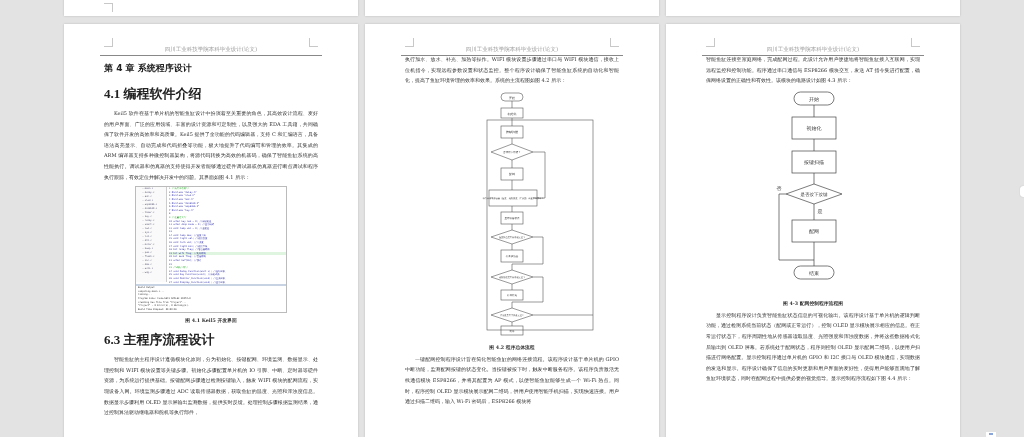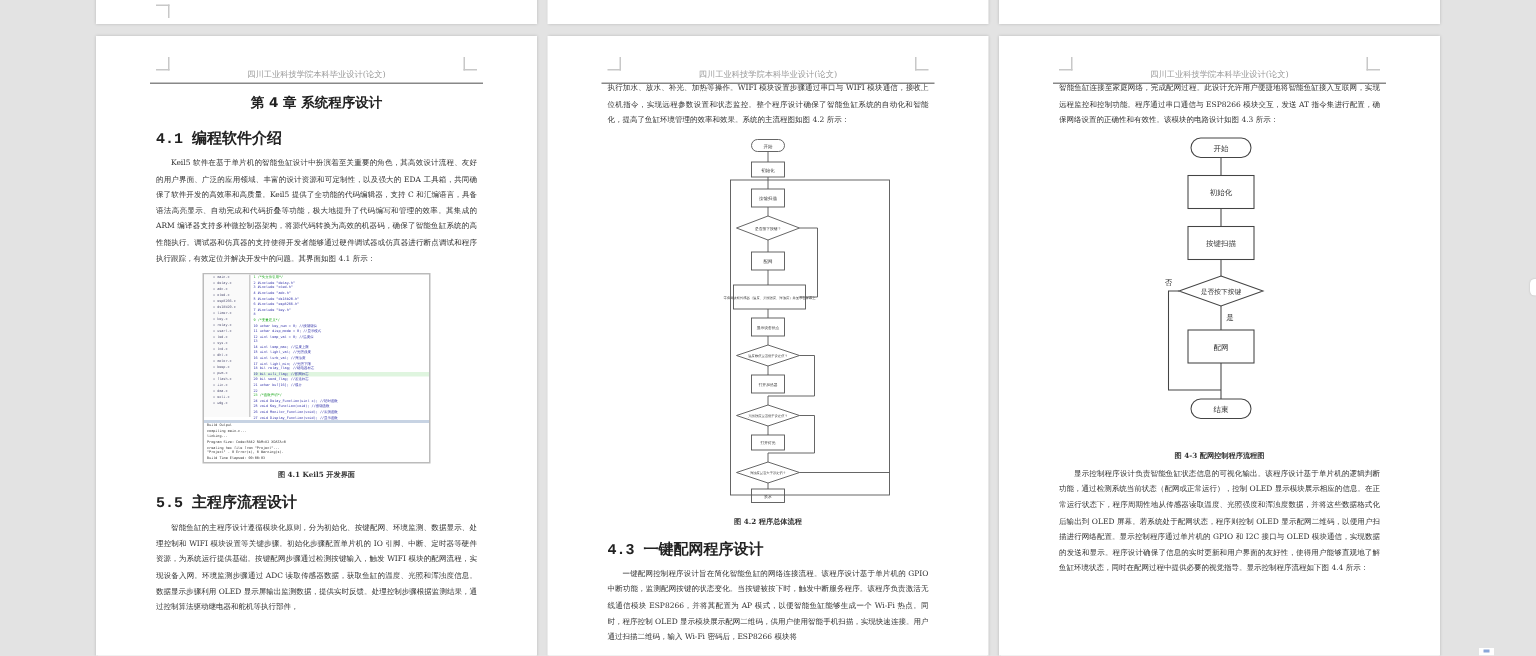--- a/index.html
+++ b/index.html
@@ -6,22 +6,22 @@
   body{width:1024px;height:437px;background:#e3e3e3;position:relative;overflow:hidden;font-family:"DejaVu Serif",serif;color:#222;}
   .page{position:absolute;background:#fff;box-shadow:0 0 2px rgba(0,0,0,0.18);overflow:hidden;}
   .page.upper{top:-60px;height:76px;}
   .page.main{top:24px;height:440px;}
   .corner{position:absolute;width:8px;height:8px;border-color:#c8c8c8;border-style:solid;border-width:0;}
   .c-tl{border-right-width:1px;border-bottom-width:1px;}
   .c-tr{border-left-width:1px;border-bottom-width:1px;}
   .c-bl{border-right-width:1px;border-top-width:1px;}
   .running-header{position:absolute;left:36px;right:36px;top:22px;font-size:5.5px;color:#999;text-align:center;border-bottom:0.8px solid #888;padding-bottom:2px;}
   .content{position:absolute;left:40px;right:40px;top:34px;}
-  .chapter-title{font-family:"DejaVu Sans",sans-serif;font-weight:bold;font-size:9px;text-align:center;margin:4px 0 10px;}
-  .section-title{font-family:Liberation Mono, monospace;font-weight:bold;font-size:10px;margin:8px 0 5px;}
+  .chapter-title{font-family:"DejaVu Sans",sans-serif;font-weight:bold;font-size:9px;margin:4px 0 10px;}
+  .section-title{font-family:Liberation Serif, serif;font-weight:bold;font-size:13px;margin:8px 0 5px;}
   .para{font-size:5px;line-height:10.6px;text-indent:2em;text-align:justify;margin:0;color:#333;}
   .para.cont{text-indent:0;}
   .caption{font-size:4.8px;font-weight:bold;text-align:center;margin:4px 0;color:#333;}
   
   .ide{width:150px;height:125px;margin:4px auto 0;border:1px solid #bbb;position:relative;background:#fff;font-family:"DejaVu Sans Mono",monospace;font-size:2.3px;}
   .ide .tree{position:absolute;left:0;top:0;width:30px;height:95px;background:#fafafa;border-right:1px solid #ccc;}
   .ide .tree div{height:4px;padding-left:6px;color:#557;}
   .ide .code{position:absolute;left:33px;top:0;right:0;height:95px;}
   .ide .code div{height:3.6px;white-space:nowrap;color:#33a;}
   .ide .code .cm{color:#2a2;}
@@ -108,21 +108,21 @@
           <div>Build Output</div>
           <div>compiling main.c...</div>
           <div>linking...</div>
           <div>Program Size: Code=5842 RAM=82 XDATA=0</div>
           <div>creating hex file from "Project"...</div>
           <div>"Project" - 0 Error(s), 0 Warning(s).</div>
           <div>Build Time Elapsed: 00:00:03</div>
         </div>
     </div>
     <div class="caption">图 4.1 Keil5 开发界面</div>
-    <div class="section-title">5.5 主程序流程设计</div>
+    <div class="section-title">6.3 主程序流程设计</div>
     <p class="para">智能鱼缸的主程序设计遵循模块化原则，分为初始化、按键配网、环境监测、数据显示、处理控制和 WIFI 模块设置等关键步骤。初始化步骤配置单片机的 IO 引脚、中断、定时器等硬件资源，为系统运行提供基础。按键配网步骤通过检测按键输入，触发 WIFI 模块的配网流程，实现设备入网。环境监测步骤通过 ADC 读取传感器数据，获取鱼缸的温度、光照和浑浊度信息。数据显示步骤利用 OLED 显示屏输出监测数据，提供实时反馈。处理控制步骤根据监测结果，通过控制算法驱动继电器和舵机等执行部件，</p>
   </div>
 
 </div>
 
 <div class="page main" style="left:365px;width:294px;">
   <div class="corner c-tl" style="left:40px;top:14px;"></div>
   <div class="corner c-tr" style="right:40px;top:14px;"></div>
   <div class="running-header">四川工业科技学院本科毕业设计(论文)</div>
   <div class="content" style="top:30px;">
@@ -170,21 +170,20 @@
         <text x="107" y="129" font-size="2.5">显示设备状态</text>
         <text x="107" y="148" font-size="2.2">温度数值是否低于设定值？</text>
         <text x="107" y="167" font-size="2.5">打开加热器</text>
         <text x="107" y="188" font-size="2.2">光照强度是否低于设定值？</text>
         <text x="107" y="206" font-size="2.5">打开灯光</text>
         <text x="107" y="226" font-size="2.2">浑浊度是否大于设定值？</text>
         <text x="107" y="242" font-size="2.5">换水</text>
       </g>
     </svg>
     <div class="caption">图 4.2  程序总体流程</div>
-    <div class="section-title">4.3 一键配网程序设计</div>
     <p class="para">一键配网控制程序设计旨在简化智能鱼缸的网络连接流程。该程序设计基于单片机的 GPIO 中断功能，监测配网按键的状态变化。当按键被按下时，触发中断服务程序。该程序负责激活无线通信模块 ESP8266，并将其配置为 AP 模式，以便智能鱼缸能够生成一个 Wi-Fi 热点。同时，程序控制 OLED 显示模块展示配网二维码，供用户使用智能手机扫描，实现快速连接。用户通过扫描二维码，输入 Wi-Fi 密码后，ESP8266 模块将</p>
   </div>
 </div>
 
 <div class="page main" style="left:666px;width:294px;">
   <div class="corner c-tl" style="left:40px;top:14px;"></div>
   <div class="corner c-tr" style="right:40px;top:14px;"></div>
   <div class="running-header">四川工业科技学院本科毕业设计(论文)</div>
   <div class="content" style="top:30px;">
     <p class="para cont">智能鱼缸连接至家庭网络，完成配网过程。此设计允许用户便捷地将智能鱼缸接入互联网，实现远程监控和控制功能。程序通过串口通信与 ESP8266 模块交互，发送 AT 指令集进行配置，确保网络设置的正确性和有效性。该模块的电路设计如图 4.3 所示：</p>

